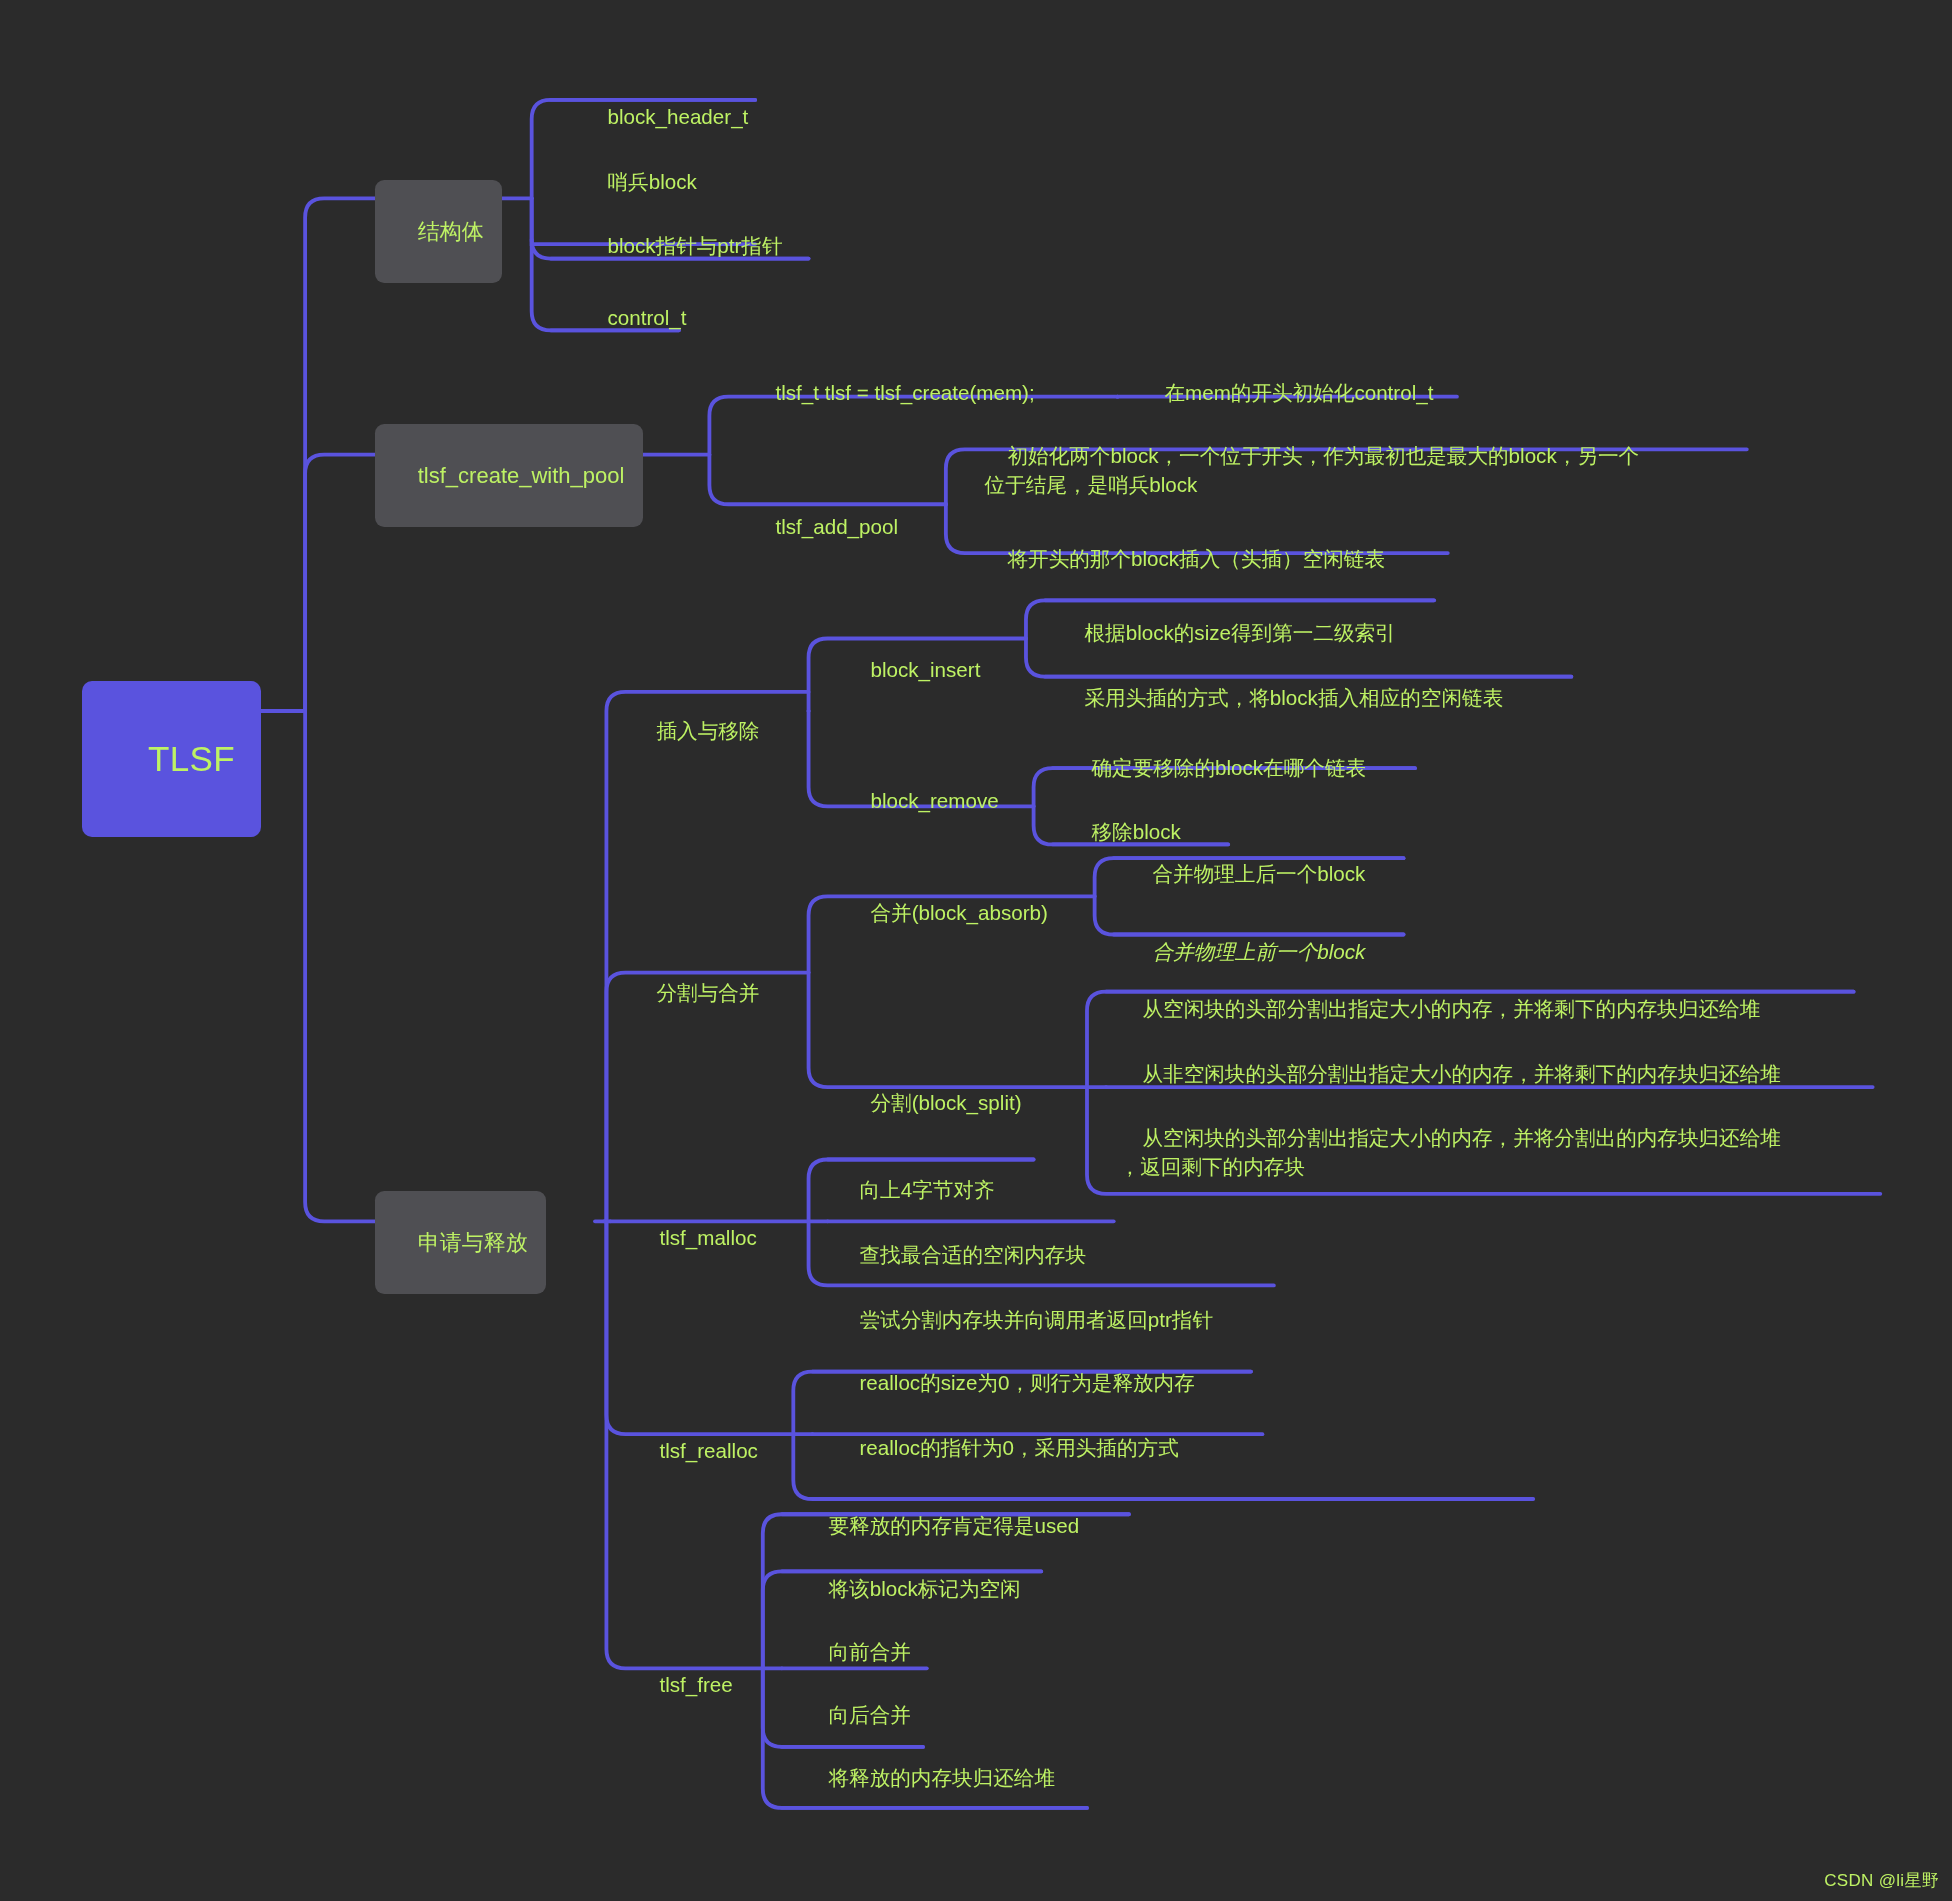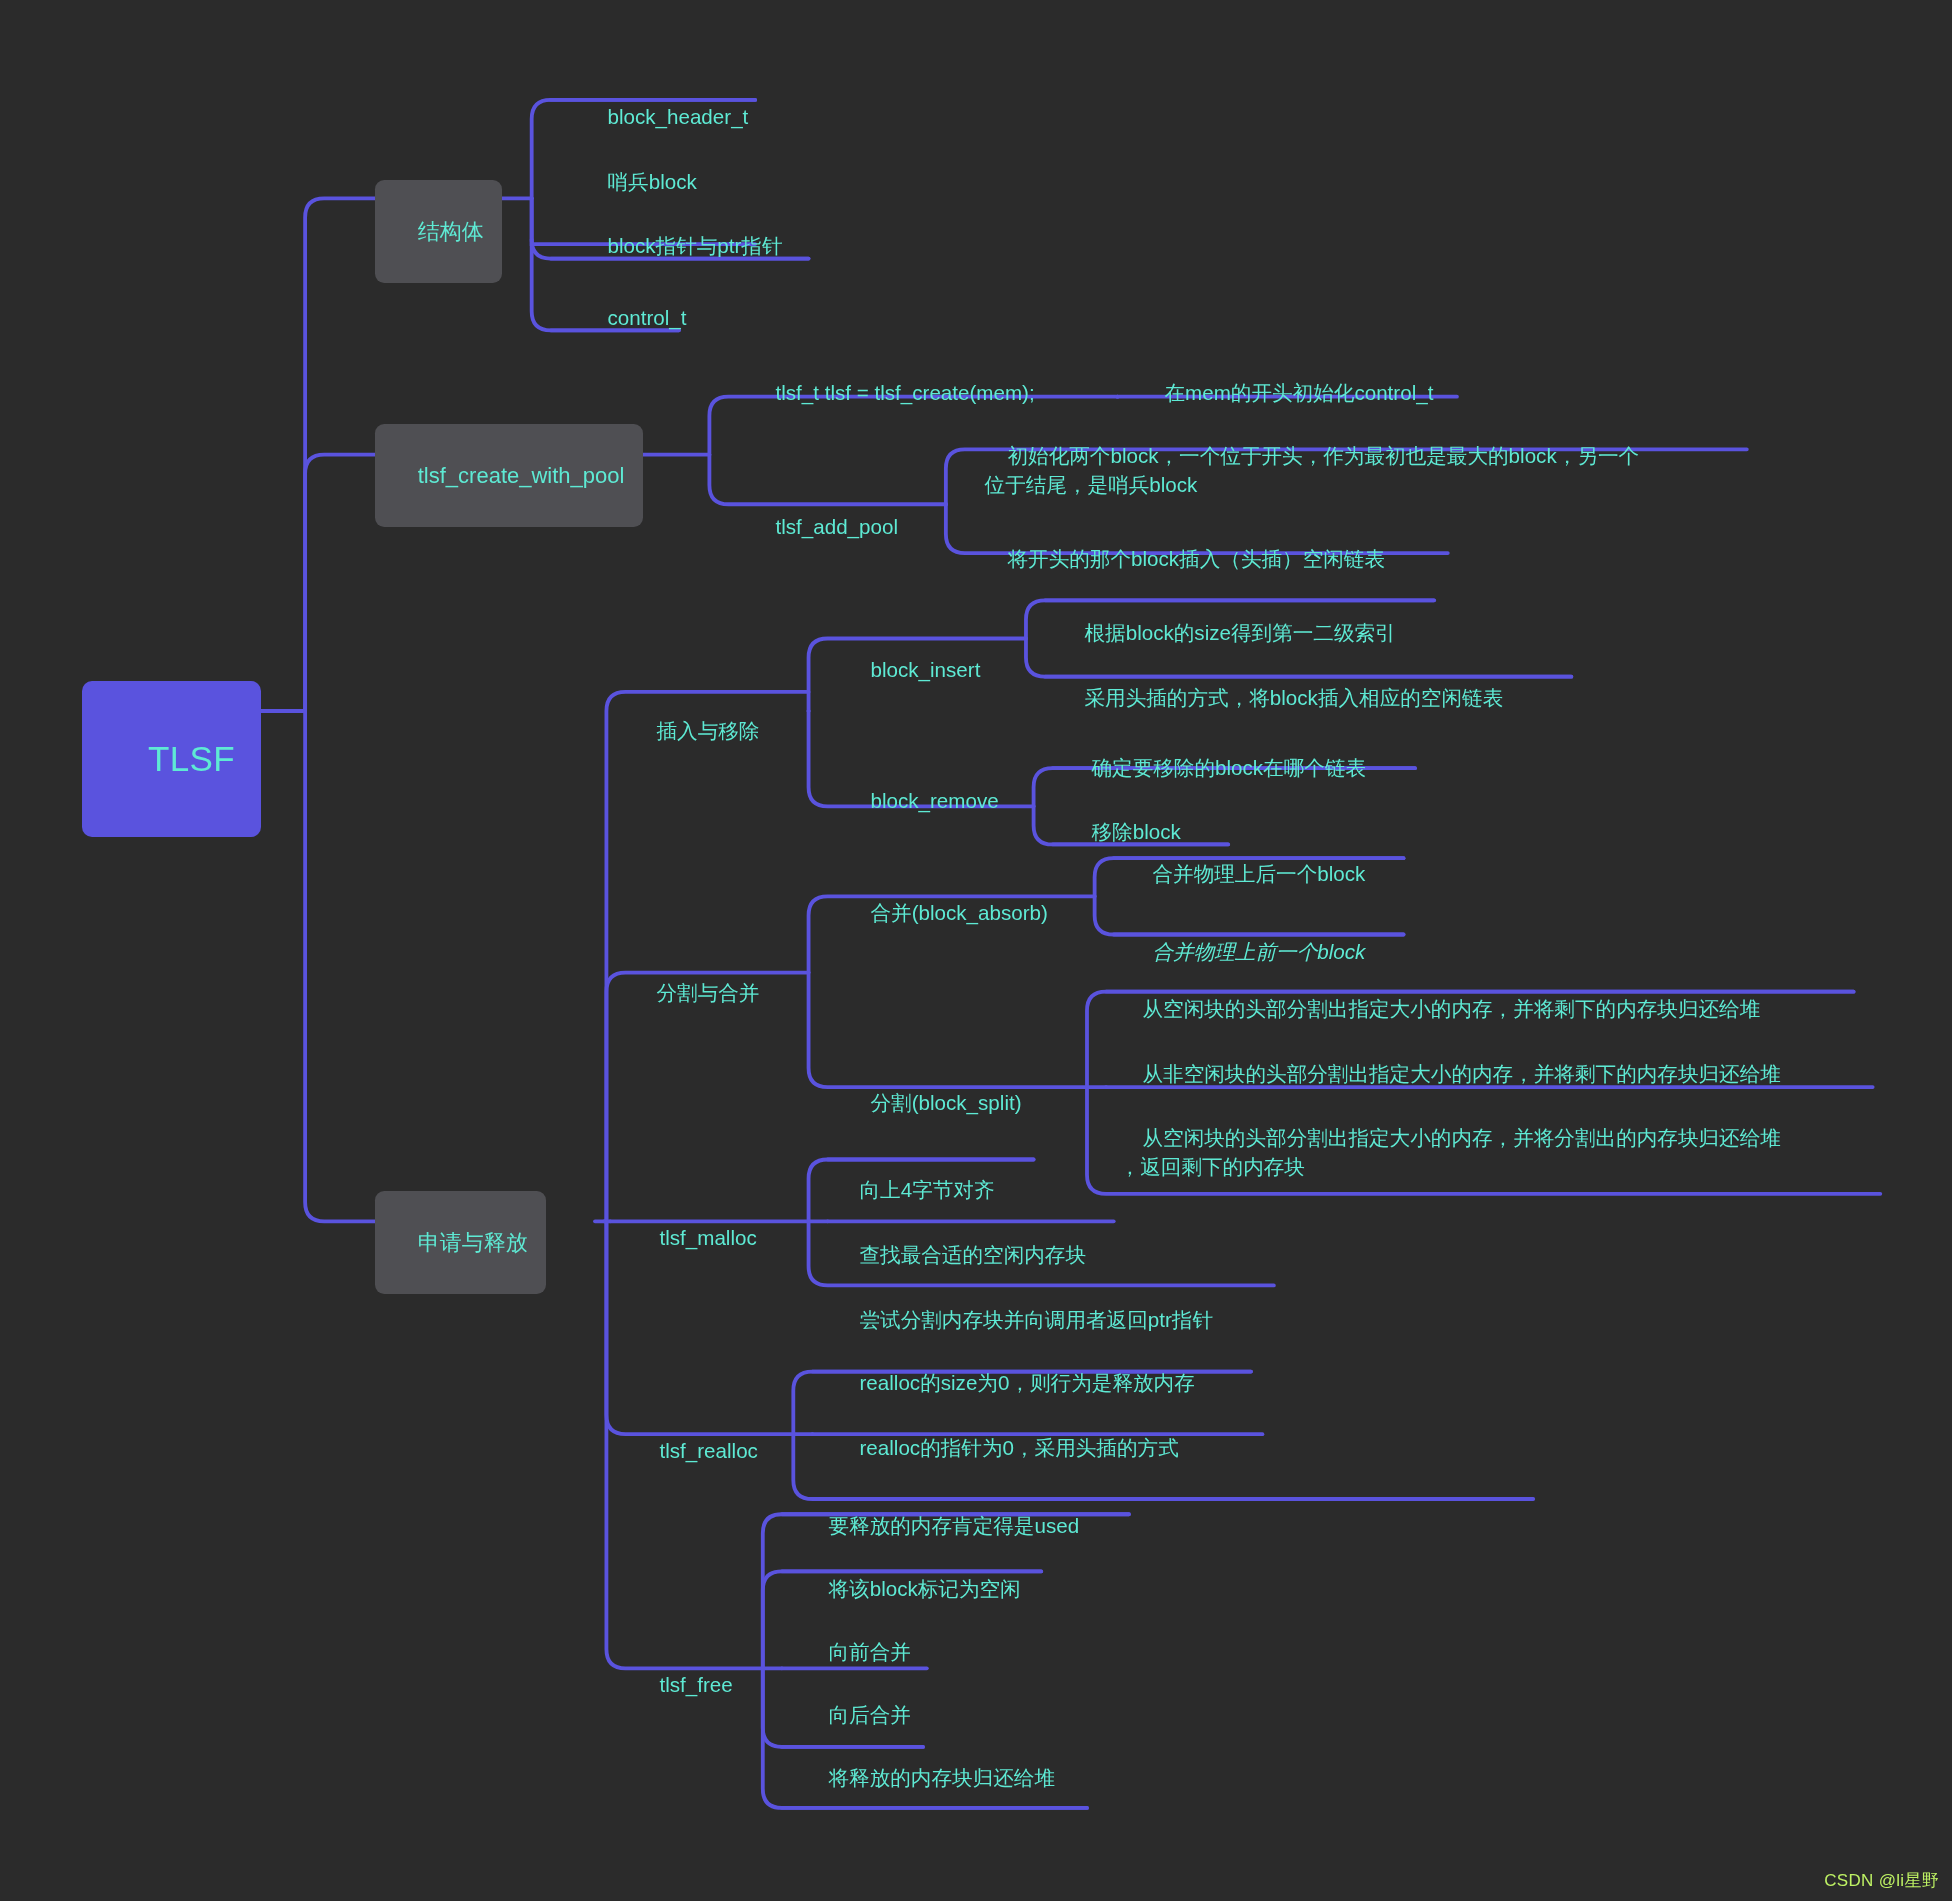--- a/index.html
+++ b/index.html
@@ -24,21 +24,21 @@
     position: absolute;
     left: 0; top: 0;
     width: 1952px;
     height: 1901px;
     pointer-events: none;
   }
   .node {
     position: absolute;
     box-sizing: border-box;
     white-space: pre;
-    color: #5eead4;
+    color: #bef264;
   }
   
   .node.root {
     background: #5a53de;
     border-radius: 10px;
     font-size: 35px;
     padding: 12.2px 26px;
     line-height: 1.25;
     letter-spacing: 0.4px;
   }

